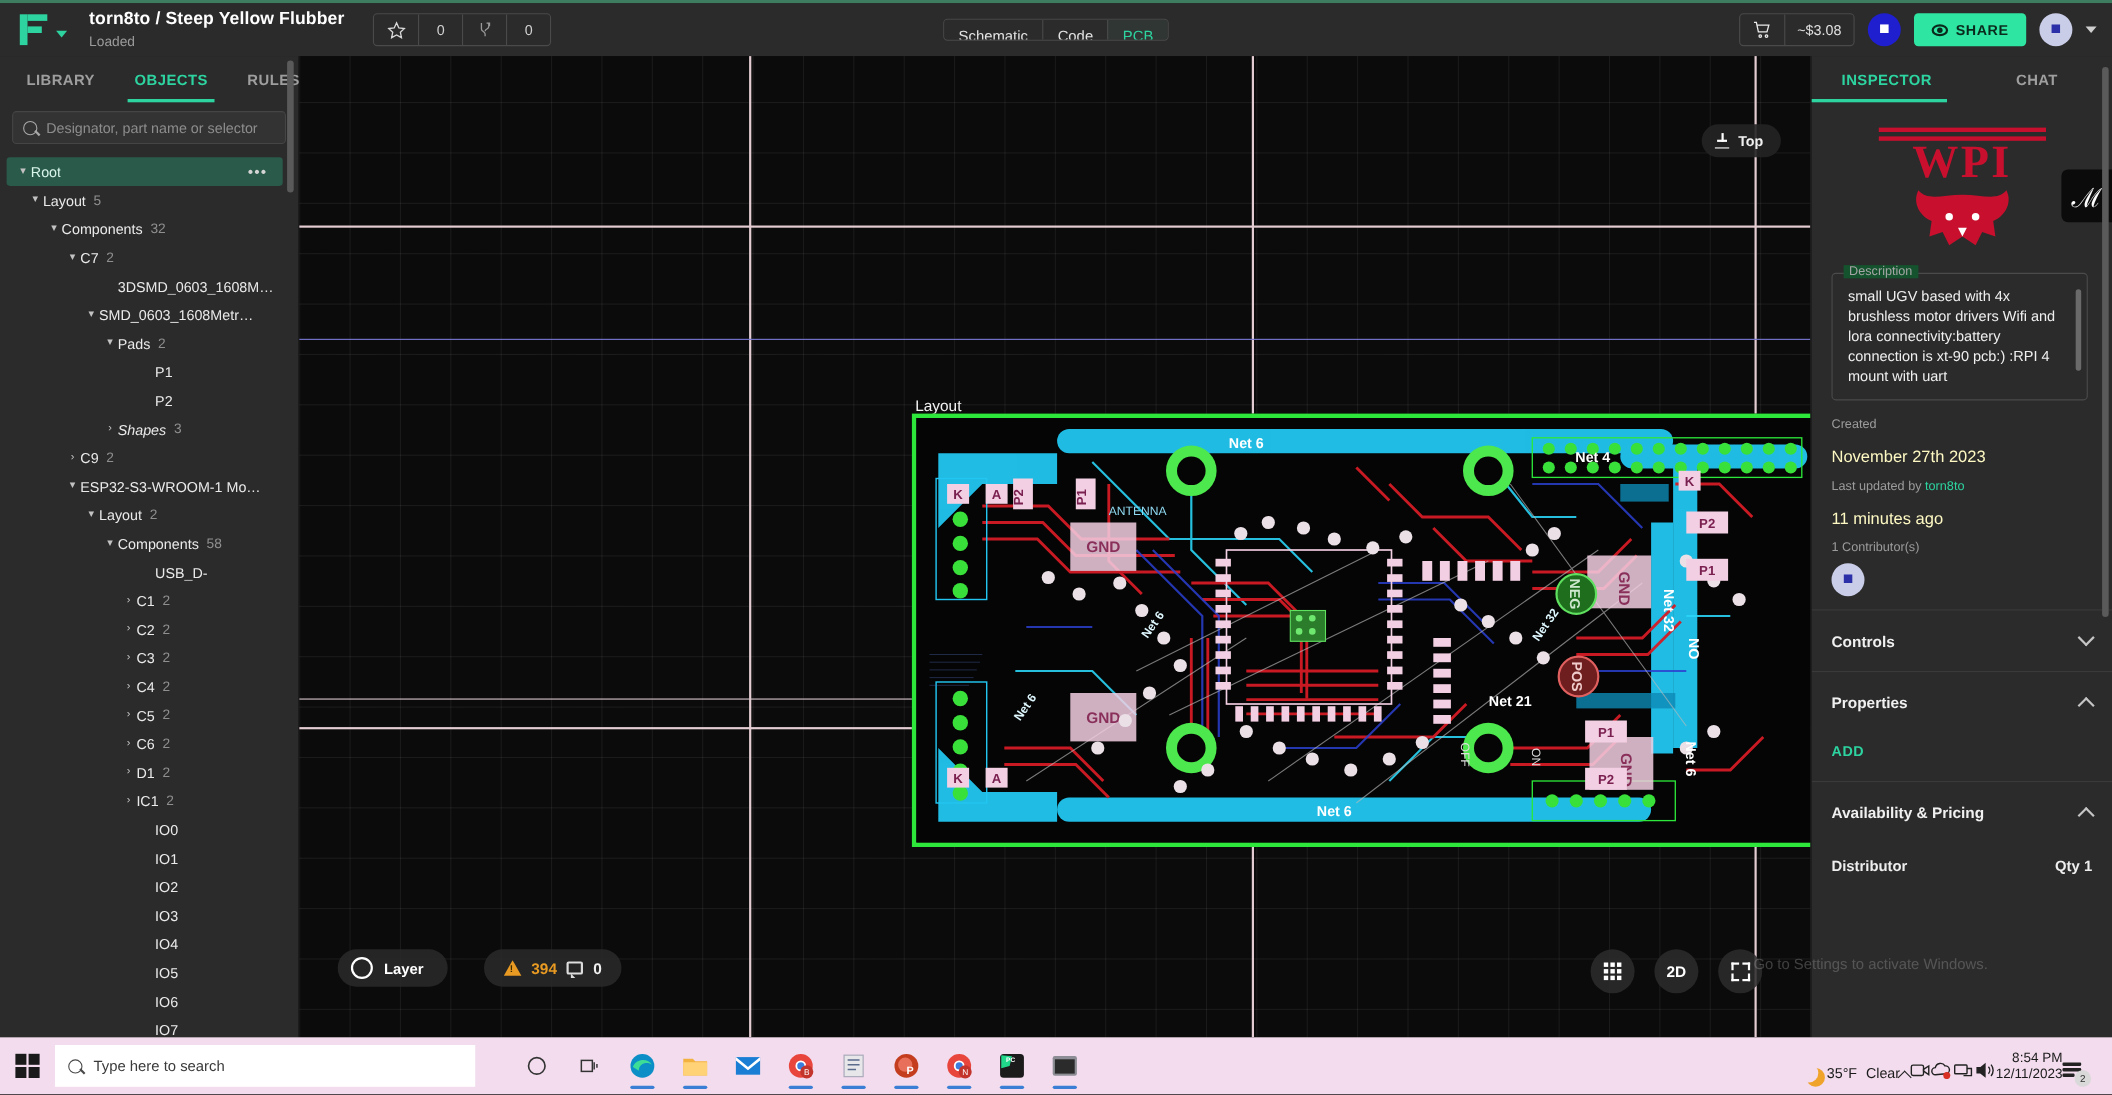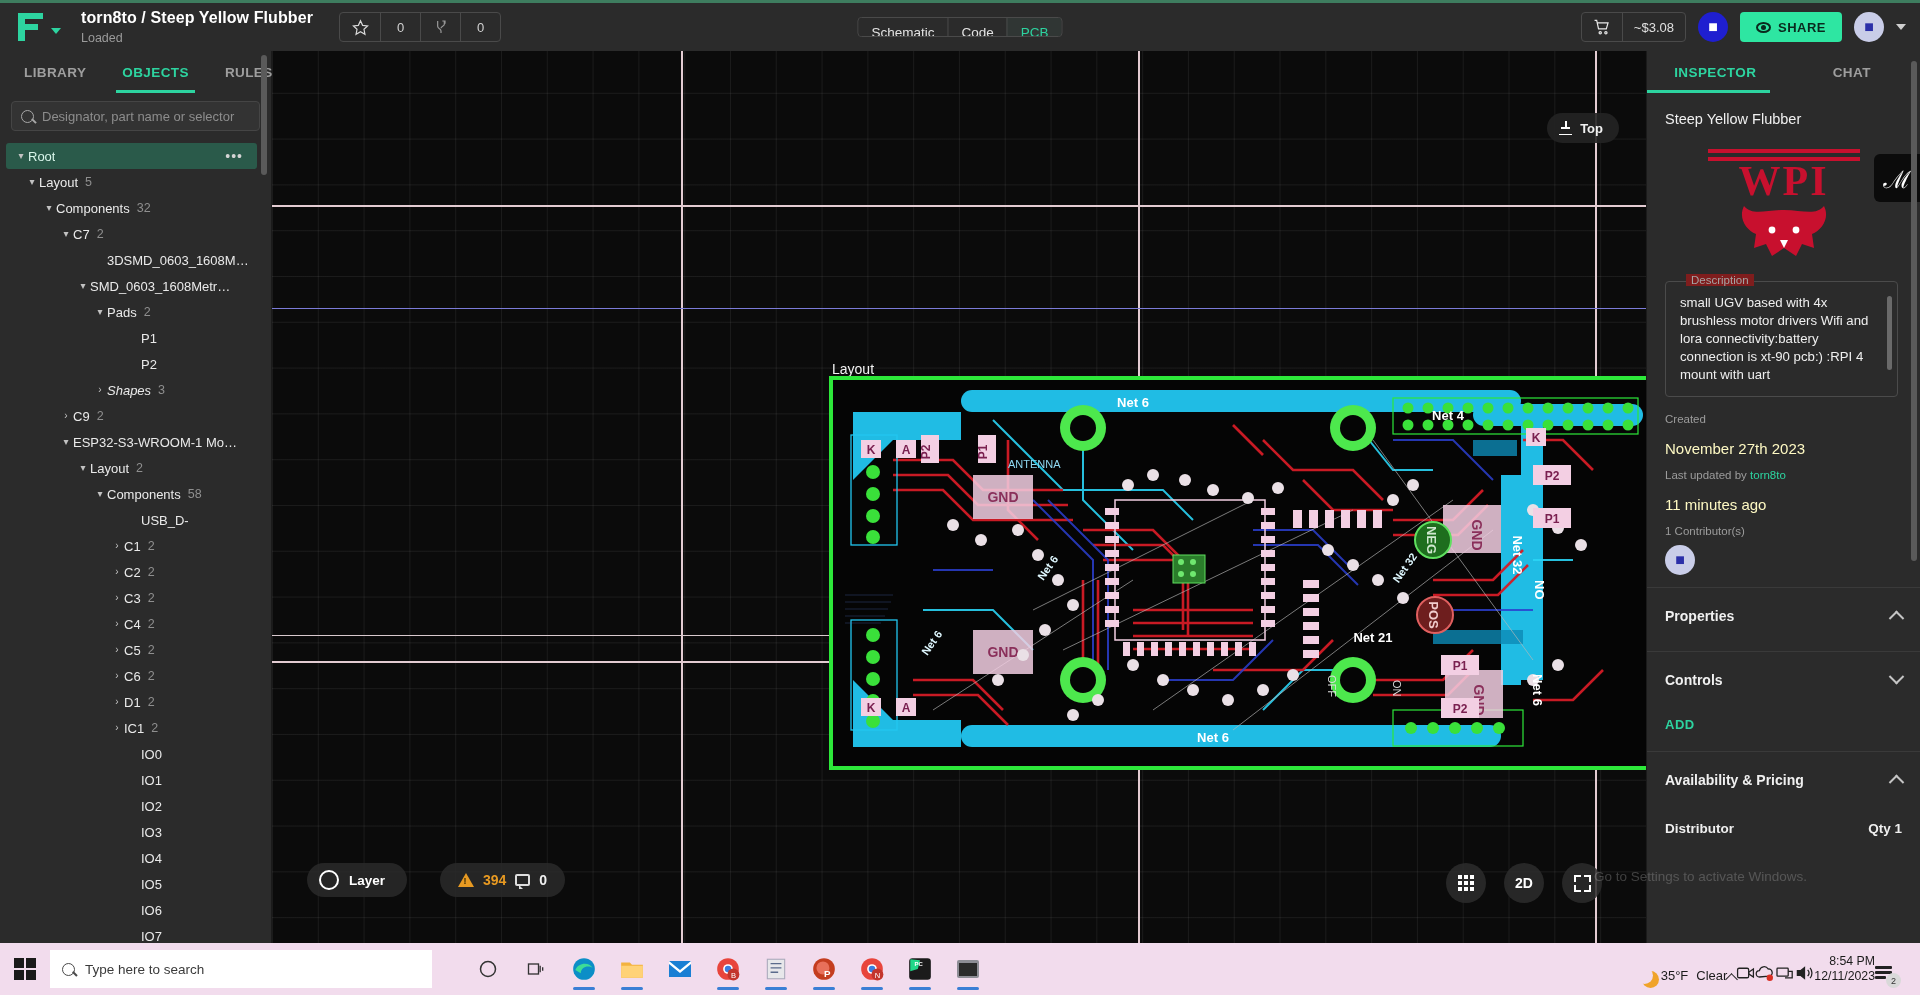--- a/index.html
+++ b/index.html
@@ -230,21 +230,21 @@
     position:absolute; right:0; top:60px; width:46px; height:48px; background:#0b0b0b;
     border-radius:6px 0 0 6px; display:flex; align-items:center; justify-content:center;
     font-family:"Liberation Serif", serif; font-size:24px; color:#fff;
   }
 
   .desc-fieldset {
     margin: 18px 22px 0 18px; border:1px solid #4b4b4b; border-radius:4px; position:relative;
     padding: 12px 10px 12px 14px; min-height:112px;
   }
   .desc-legend {
-    position:absolute; top:-8px; left:20px; background:#7f1d1d; padding:0 5px;
+    position:absolute; top:-8px; left:10px; background:#14532d; padding:0 5px;
     font-size:11.5px; color:#a5a5a5;text-align:center;
   }
   .desc-text { font-size:13.2px; line-height:1.37; color:#efefef; white-space: pre-line; padding-right:8px; }
   .desc-scroll { position:absolute; right:5px; top:14px; width:5px; height:74px; background:#6a6a6a; border-radius:3px;}
 
   .meta { padding: 16px 18px 0 18px; }
   .meta .k { font-size:11.5px; color:#9c9c9c; }
   .meta .v { font-size:15px; color:#fef9c3; margin-top:15px; }
   .meta .row { margin-bottom: 12px; }
   .meta .k .user { color:#2dd4a0; }
@@ -888,21 +888,20 @@
     </div>
   </div>
 
   <div class="right">
     <div class="rtabs">
       <div class="rtab active">INSPECTOR</div>
       <div class="rtab">CHAT</div>
     </div>
 
     <div class="rbody">
-      <div class="insp-title">Steep Yellow Flubber</div>
 
       <div class="wpi-wrap">
         <div class="wpi">
           <div class="bar" style="top:4px"></div>
           <div class="bar" style="top:12px"></div>
           <div class="txt">WPI</div>
           <svg class="goat" viewBox="0 0 96 62">
             <path d="M8 6 C2 18, 10 30, 20 34 L18 48 L30 44 L36 56 L48 48 L60 56 L66 44 L78 48 L76 34 C86 30, 94 18, 88 6 C80 16, 66 10, 48 10 C30 10, 16 16, 8 6 Z" fill="#c8102e"></path>
             <circle cx="36" cy="30" r="3.4" fill="#ffffff"></circle>
             <circle cx="60" cy="30" r="3.4" fill="#ffffff"></circle>
@@ -931,28 +930,28 @@
         <div class="row">
           <div class="k">1 Contributor(s)</div>
           <div style="margin-top:8px;">
             <span class="avatar light" style="display:inline-flex;">
                 <span class="glyph">■</span>
               </span>
           </div>
         </div>
       </div>
 
+      <div class="section-row" style="margin-top:8px;">
+        <span class="st">Controls</span>
+        <span class="chev-d"></span>
+      </div>
+
       <div class="section-row">
         <span class="st">Properties</span>
         <span class="chev-u"></span>
-      </div>
-
-      <div class="section-row" style="margin-top:8px;">
-        <span class="st">Controls</span>
-        <span class="chev-d"></span>
       </div>
       <div class="add-btn">
         <span>ADD</span>
       </div>
 
       <div class="section-row">
         <span class="st">Availability &amp; Pricing</span>
         <span class="chev-u"></span>
       </div>
       <div class="dist-row">

